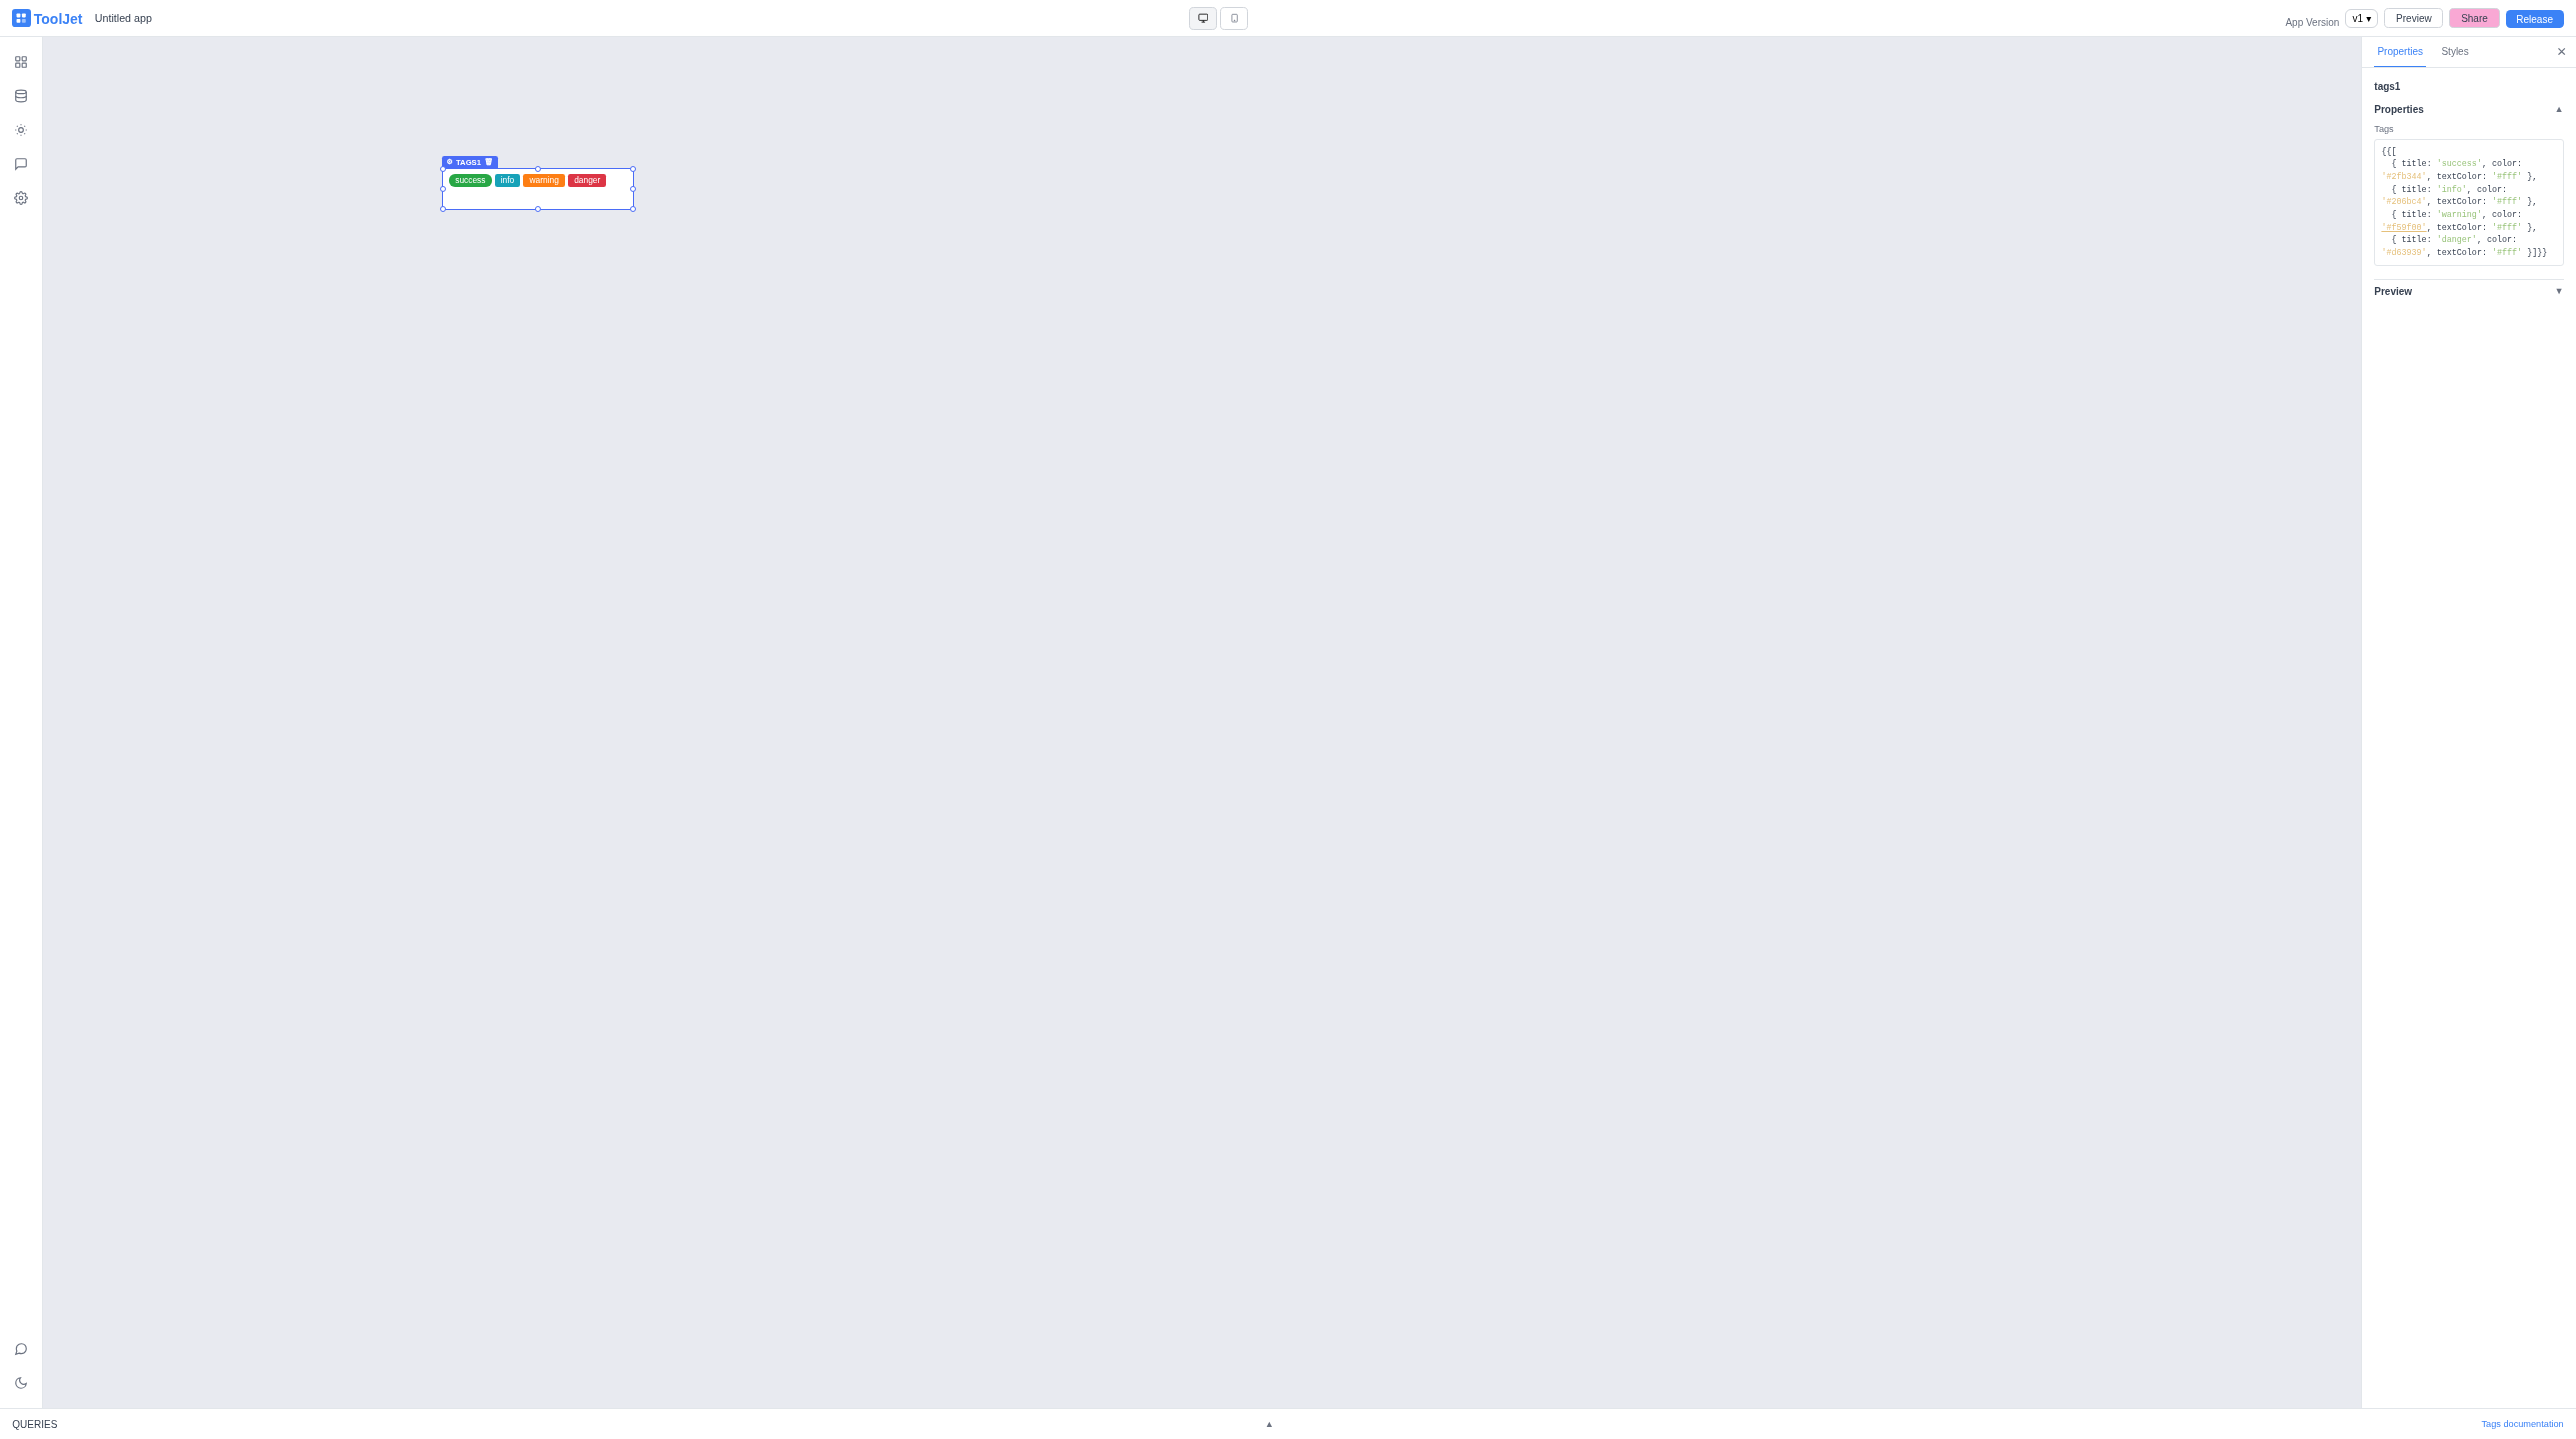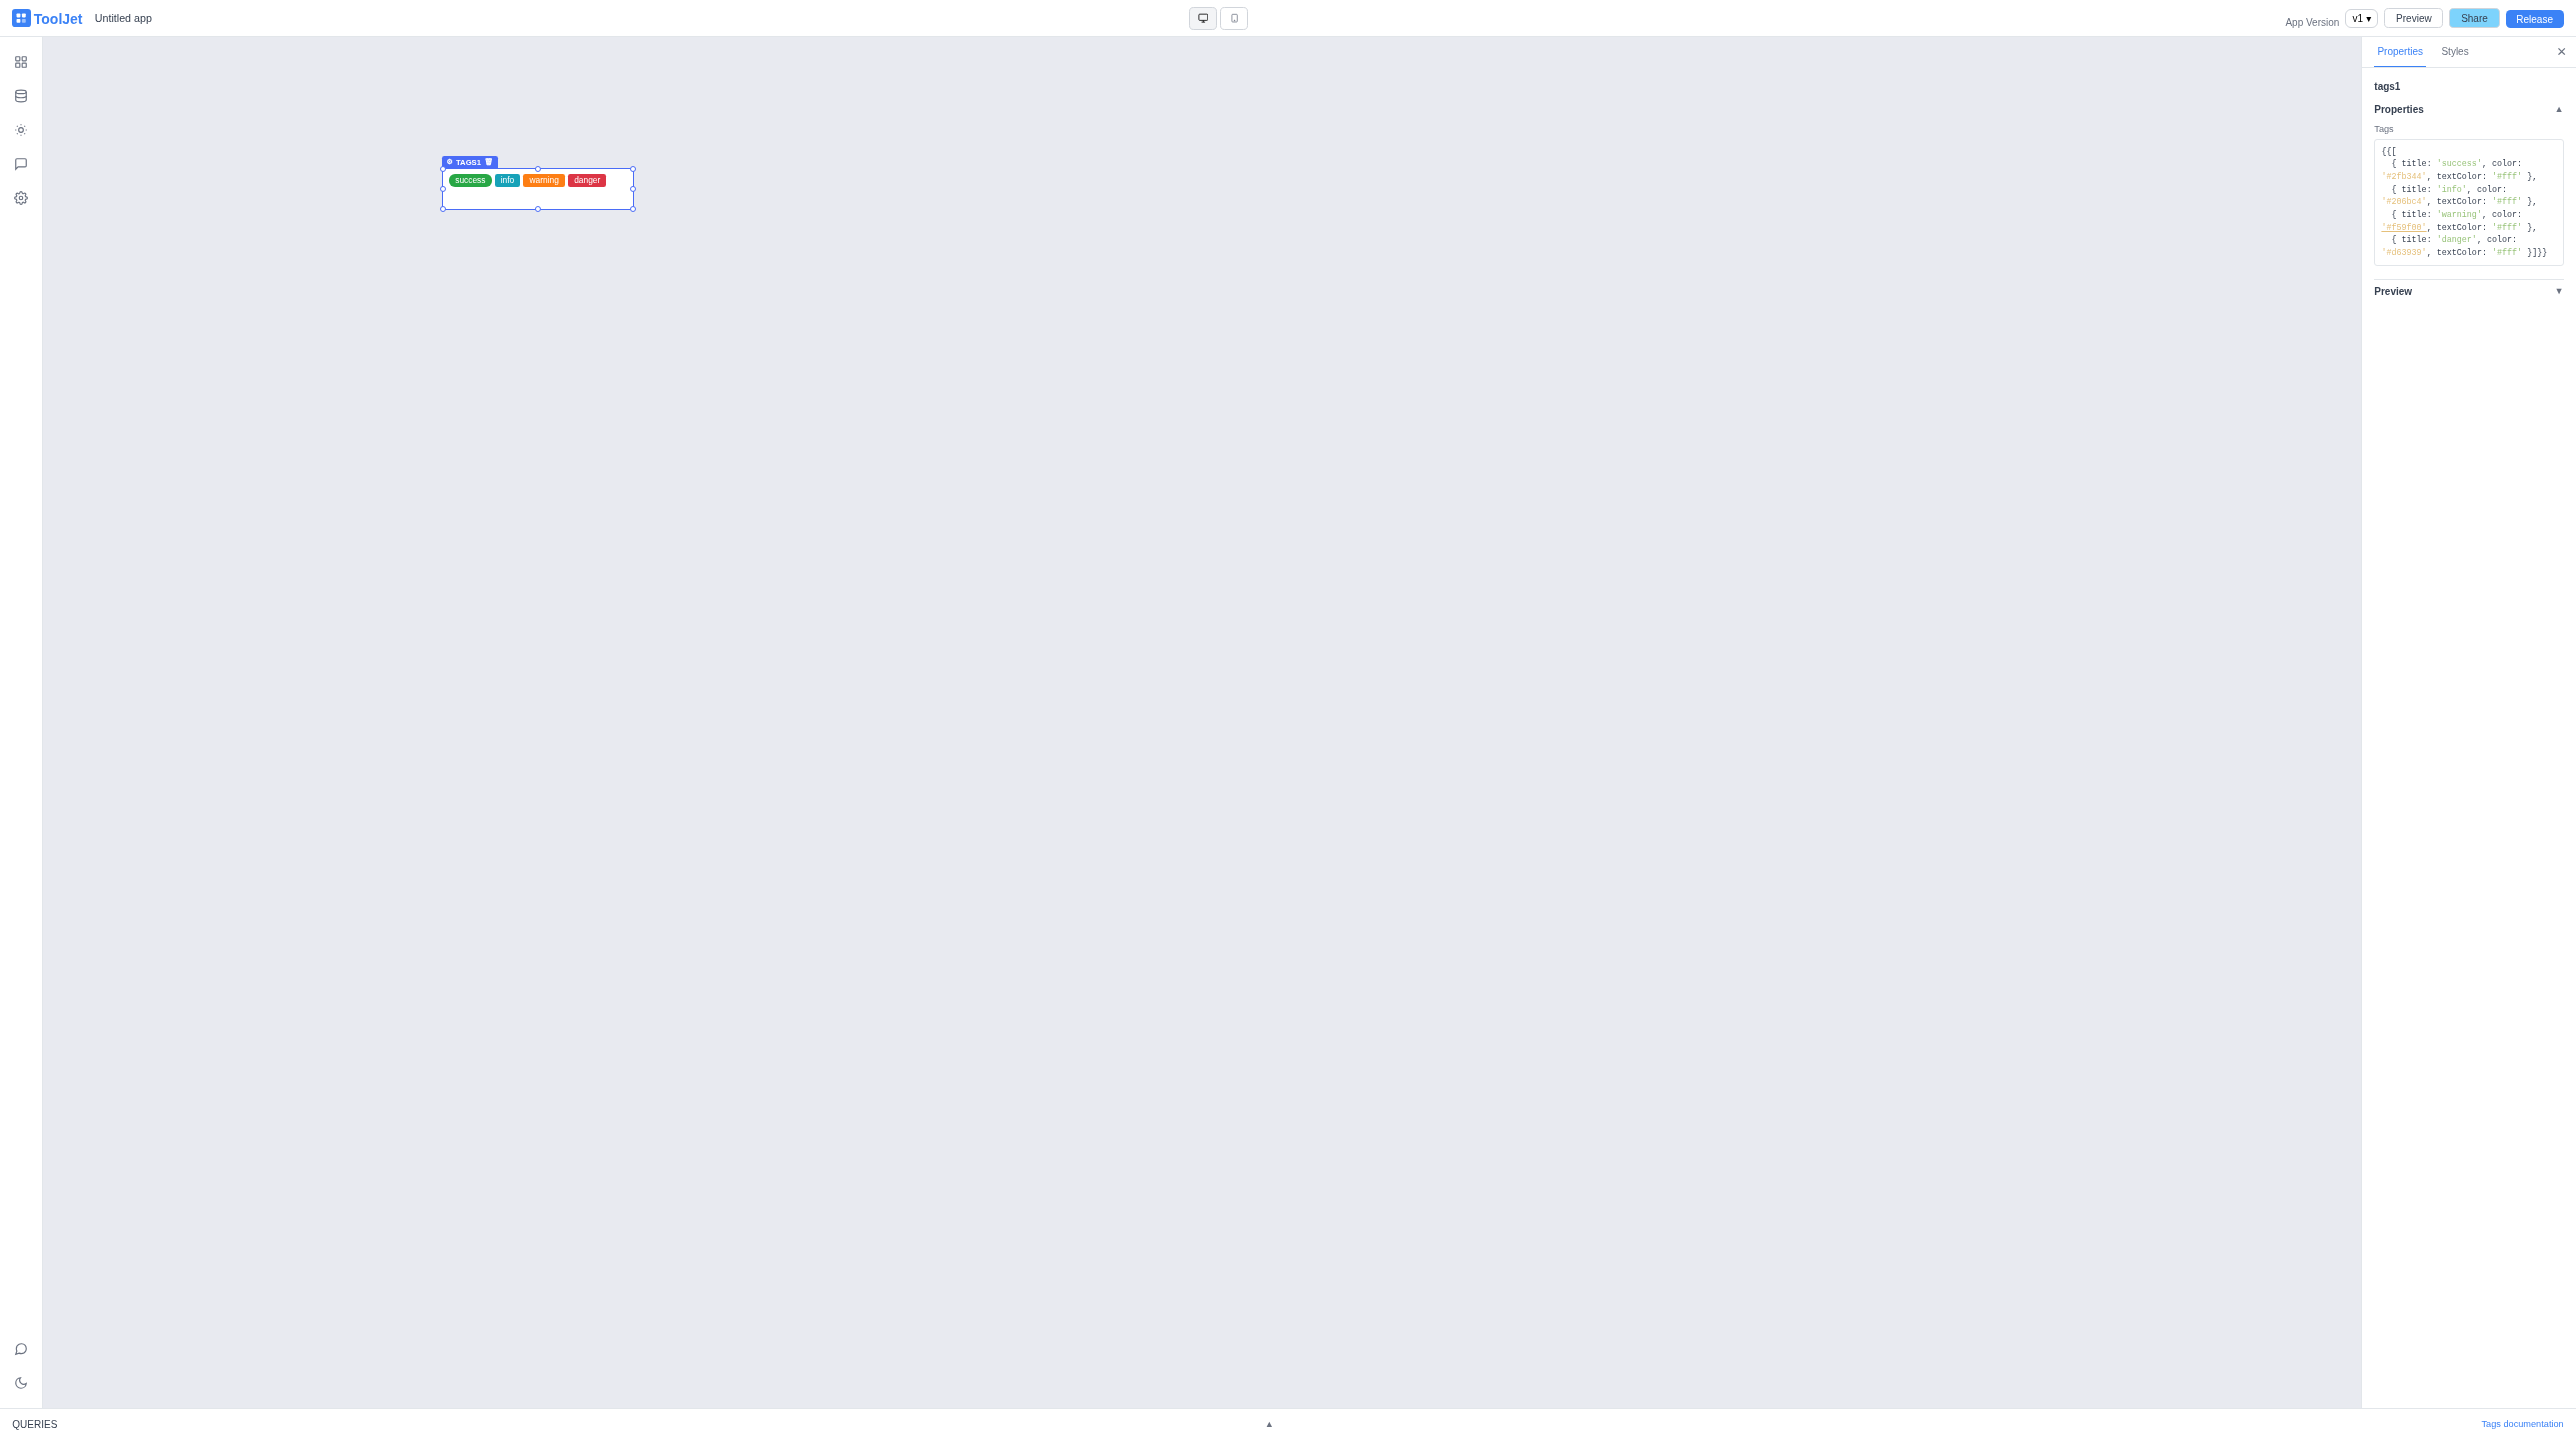--- a/index.html
+++ b/index.html
@@ -49,21 +49,21 @@
       border: 0.8px solid #d1d5db;
       background: #fff;
       border-radius: 4.6px;
       padding: 3.8px 10.7px;
       font-size: 10px;
       cursor: pointer;
       color: #374151;
     }
     .btn-share {
       border: 0.8px solid #d1d5db;
-      background: #7dd3fc;
+      background: #f9a8d4;
       border-radius: 4.6px;
       padding: 3.8px 10.7px;
       font-size: 10px;
       cursor: pointer;
       color: #374151;
     }
     .btn-release {
       background: #3b82f6;
       border: none;
       border-radius: 4.6px;

